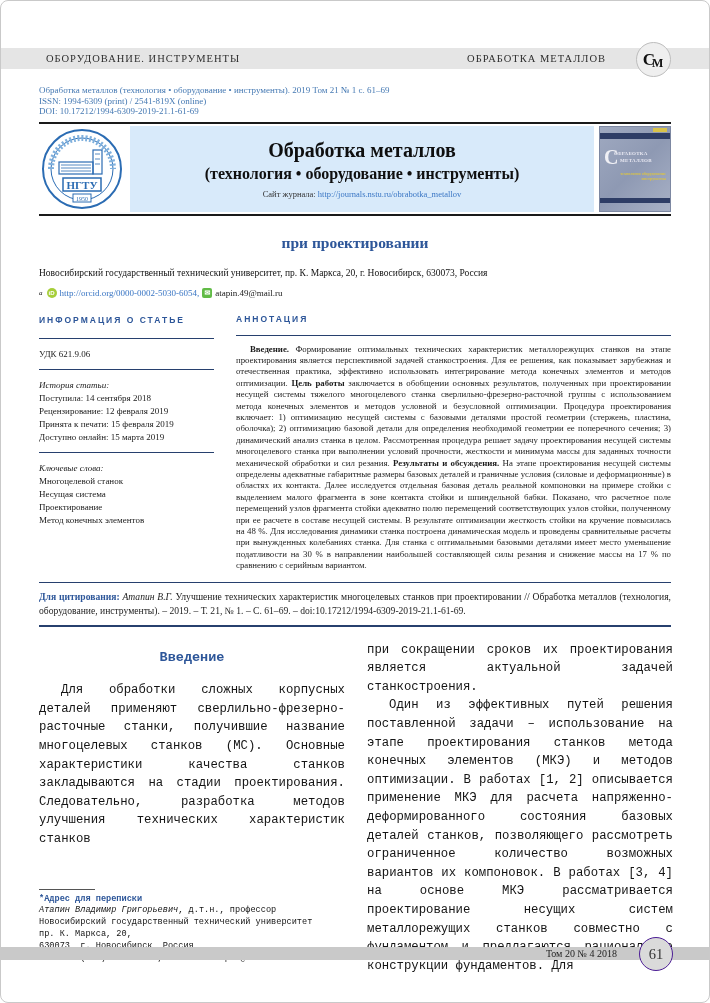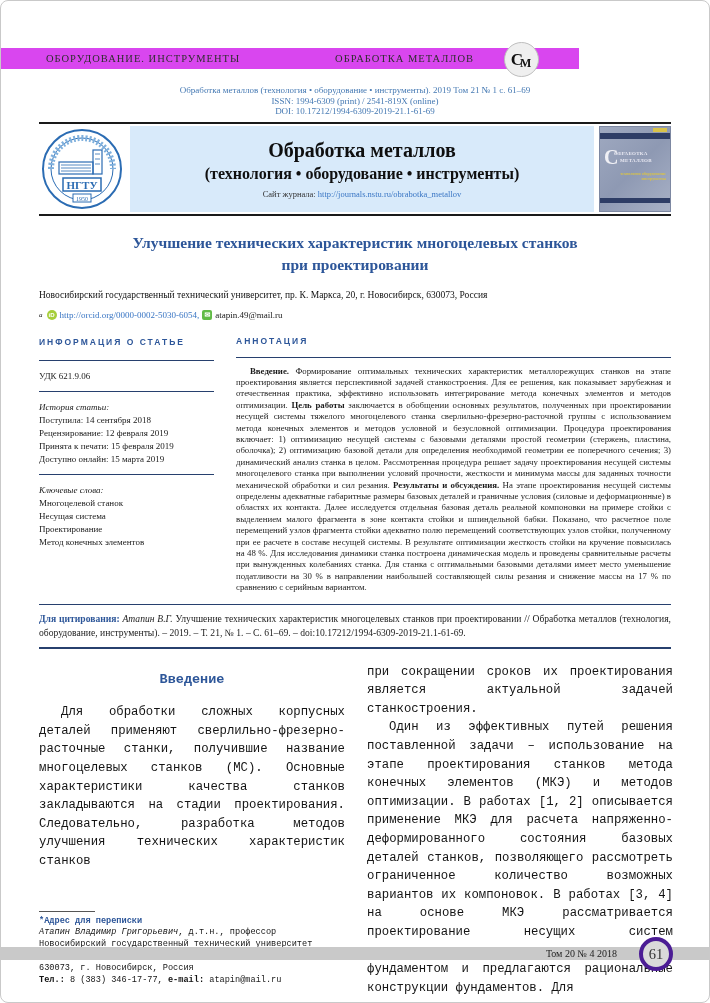--- a/index.html
+++ b/index.html
@@ -10,42 +10,42 @@
     background:#fff;
     border:1px solid #c9c9c9;
     border-radius:8px;
     box-sizing:border-box;
     overflow:hidden;
     font-family:"Liberation Serif", serif;
     color:#1a1a1a;
   }
   
   .runhead{
-    position:absolute;left:0;top:47px;width:578px;height:21px;
-    background:#d946ef;
+    position:absolute;left:0;top:47px;width:710px;height:21px;
+    background:#e5e5e5;
   }
   .runhead-inner{
     position:relative;height:100%;
     display:flex;align-items:center;justify-content:space-between;
     padding:0 50px 0 45px;box-sizing:border-box;
     font-size:10.5px;letter-spacing:1px;color:#2e2e2e;
   }
   .cm-circle{
     position:absolute;right:40px;top:-6px;
     width:33px;height:33px;border-radius:50%;
     background:#efefef;border:1px solid #bdbdbd;
     display:flex;align-items:center;justify-content:center;
     font-weight:bold;color:#111;
   }
   .cm-c{font-size:17px;line-height:1;}
   .cm-m{font-size:12px;line-height:1;margin:6px 0 0 -4px;}
   
   .jref{
     margin:84px 38px 0 38px;padding-top:0;
-    font-size:9px;line-height:10.5px;color:#4579b3;text-align:center;
+    font-size:9px;line-height:10.5px;color:#4579b3;
   }
   
   .rule-black{height:2px;background:#1a1a1a;margin:0 38px;}
   .rule-black.top{margin-top:5px;}
   .masthead{
     margin:2px 38px;display:flex;align-items:stretch;gap:5px;height:86px;
   }
   .ngtu{
     width:86px;display:flex;align-items:center;justify-content:center;flex:0 0 auto;
   }
@@ -133,21 +133,21 @@
   
   .footer-bar{
     position:absolute;left:0;top:946px;width:710px;height:13px;background:#c9c9c9;
   }
   .footer-issue{
     position:absolute;right:92px;top:947px;font-size:10px;color:#222;
   }
   .page-badge{
     position:absolute;right:36px;top:936px;
     width:34px;height:34px;border-radius:50%;
-    background:#dadada;border:4px solid #4c1d95;box-sizing:border-box;
+    background:#dadada;border:1px solid #4c1d95;box-sizing:border-box;
     display:flex;align-items:center;justify-content:center;
     font-size:14.5px;color:#333;
   }
 </style>
 </head>
 <body>
 
 <div class="page">
 
   <div class="runhead">
@@ -201,21 +201,20 @@
       <span class="ct t1">ОБРАБОТКА</span>
       <span class="ct t2">МЕТАЛЛОВ</span>
       <span class="sub">технология оборудование инструменты</span>
       <span class="band-bot"></span>
     </div>
   </div>
 
   <div class="rule-black"></div>
 
   <div class="title">
-    <div>Улучшение технических характеристик многоцелевых станков</div>
     <div>при проектировании</div>
   </div>
   <div class="affil">Новосибирский государственный технический университет, пр. К. Маркса, 20, г. Новосибирск, 630073, Россия</div>
   <div class="orcid-line">
     <sup>a</sup>
     <span class="ic ic-orcid">iD</span>
     <a href="#" class="link" style="color:#3a76c4;">http://orcid.org/0000-0002-5030-6054,</a>
     <span class="ic ic-mail">✉</span>
     <a href="#" style="color:#1a1a1a;text-decoration:none;">atapin.49@mail.ru</a>
   </div>

